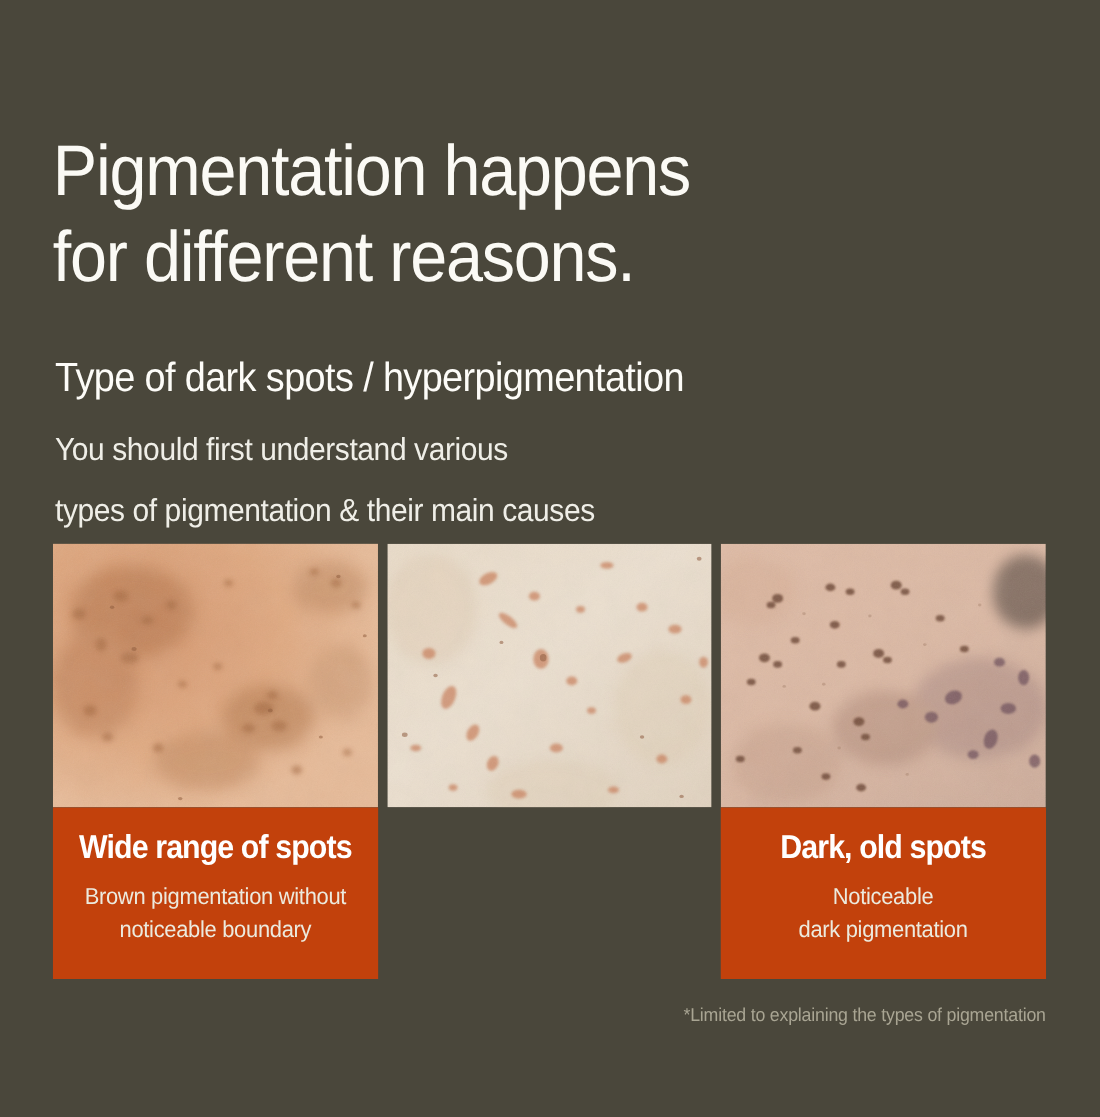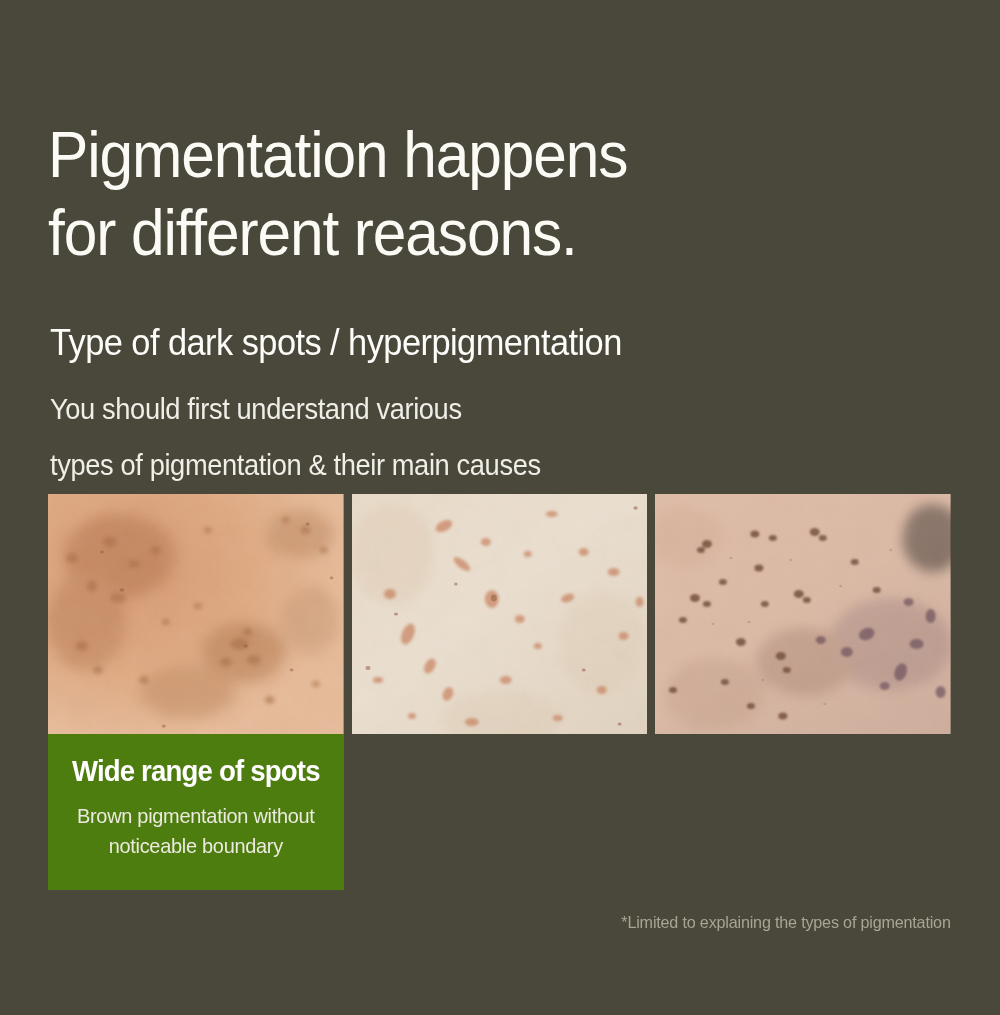--- a/index.html
+++ b/index.html
@@ -75,21 +75,21 @@
   .card-photo {
     width:100%;
     height:240px;
     position:relative;
     overflow:hidden;
   }
   .card-photo svg { display:block; width:100%; height:100%; }
 
   .card-caption {
     flex:1;
-    background:#4d7c0f;
+    background:#c2410c;
     padding-top:20px;
     text-align:center;
   }
   .card-title {
     color:#ffffff;
     font-size:30px;
     font-weight:700;
     line-height:34px;
     letter-spacing:-0.9px;
     transform:scaleX(0.92);
@@ -386,17 +386,24 @@
           <ellipse cx="58" cy="130" rx="1.6" ry="1.3"></ellipse>
           <ellipse cx="108" cy="186" rx="1.6" ry="1.3"></ellipse>
           <ellipse cx="170" cy="210" rx="1.6" ry="1.3"></ellipse>
           <ellipse cx="236" cy="56" rx="1.6" ry="1.3"></ellipse>
           <ellipse cx="94" cy="128" rx="1.6" ry="1.3"></ellipse>
         </g>
         <rect width="296" height="240" filter="url(#mottle3)" opacity="0.2"></rect>
         <rect width="296" height="240" filter="url(#grain3)" opacity="0.5"></rect>
       </svg>
     </div>
+    <div class="card-caption">
+      <div class="card-title">Dark, old spots</div>
+      <div class="card-desc">
+        <span class="cd-line">Noticeable</span>
+        <span class="cd-line">dark pigmentation</span>
+      </div>
+    </div>
   </div>
 
 </div>
 
 <div class="footnote">*Limited to explaining the types of pigmentation</div>
 
 </body></html>

